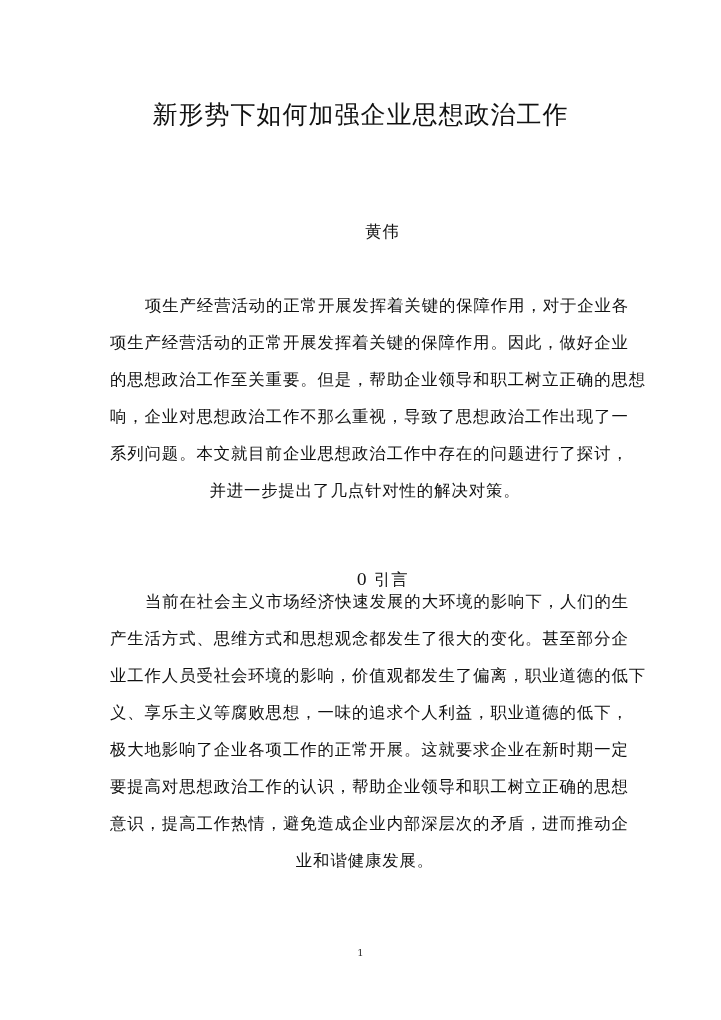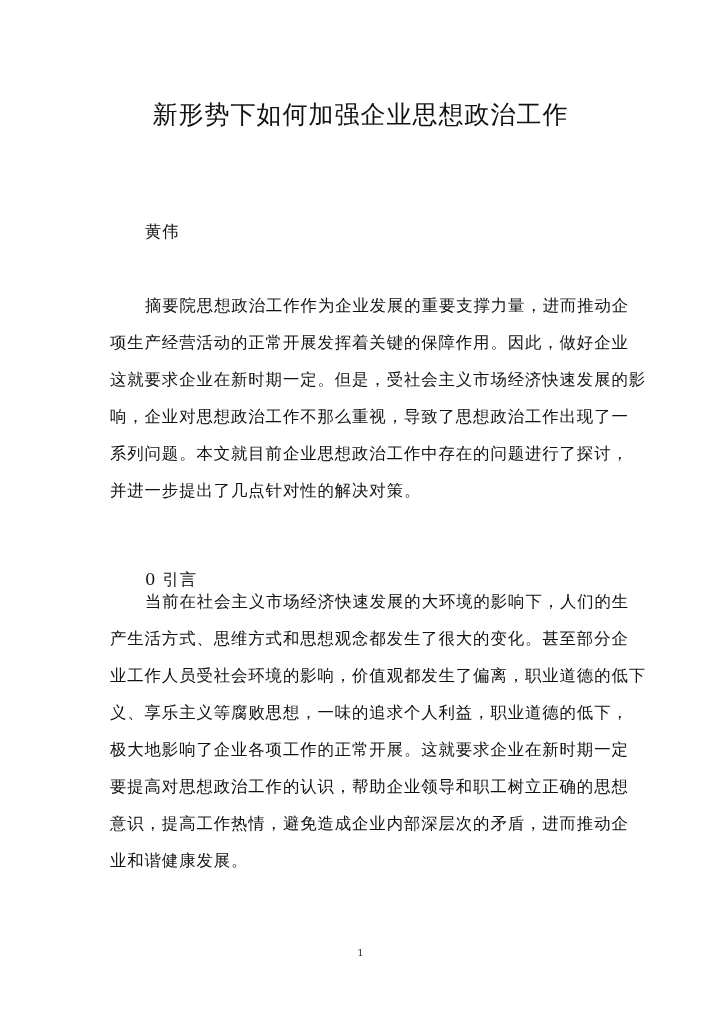--- a/index.html
+++ b/index.html
@@ -2,37 +2,37 @@
 <html><head>
 <meta charset="utf-8">
 <style>
   html, body { margin: 0; padding: 0; background: #ffffff; }
   body { width: 721px; height: 1020px; position: relative; overflow: hidden;
          font-family: "DejaVu Serif", "Liberation Serif", serif; color: #111; }
   .page { position: absolute; left: 0; top: 0; width: 618px; height: 1020px; background: #fff; margin-top: 12px; }
   .title { position: absolute; top: 86px; left: 0; width: 721px; text-align: center;
            font-size: 25px; letter-spacing: 1px; color: #111; font-weight: normal; }
   .line { position: absolute; left: 110px; width: 510px; font-size: 16.4px; line-height: 20px;
-          white-space: nowrap; letter-spacing: 0.9px; }
+          white-space: nowrap; letter-spacing: 0.9px; text-align: center; }
   .indent { left: 145px; width: 475px; }
   .pagenum { position: absolute; top: 935px; left: 0; width: 721px; text-align: center;
              font-size: 10px; color: #333; }
 </style>
 </head>
 <body>
 
 <div class="page">
   <div class="title">新形势下如何加强企业思想政治工作</div>
 
   <div class="line indent" style="top:210px">黄伟</div>
 
   <div>
-    <div class="line indent" style="top:284px">摘要院思想政治工作作为企业发展的重要支撑力量，进而推动企</div>
+    <div class="line indent" style="top:284px">项生产经营活动的正常开展发挥着关键的保障作用，对于企业各</div>
     <div class="line" style="top:321px">项生产经营活动的正常开展发挥着关键的保障作用。因此，做好企业</div>
-    <div class="line" style="top:358px">这就要求企业在新时期一定。但是，受社会主义市场经济快速发展的影</div>
+    <div class="line" style="top:358px">的思想政治工作至关重要。但是，帮助企业领导和职工树立正确的思想</div>
     <div class="line" style="top:395px">响，企业对思想政治工作不那么重视，导致了思想政治工作出现了一</div>
     <div class="line" style="top:432px">系列问题。本文就目前企业思想政治工作中存在的问题进行了探讨，</div>
     <div class="line" style="top:469px">并进一步提出了几点针对性的解决对策。</div>
   </div>
 
   <div class="line indent" style="top:558px">0 引言</div>
 
   <div>
     <div class="line indent" style="top:580px">当前在社会主义市场经济快速发展的大环境的影响下，人们的生</div>
     <div class="line" style="top:617px">产生活方式、思维方式和思想观念都发生了很大的变化。甚至部分企</div>

